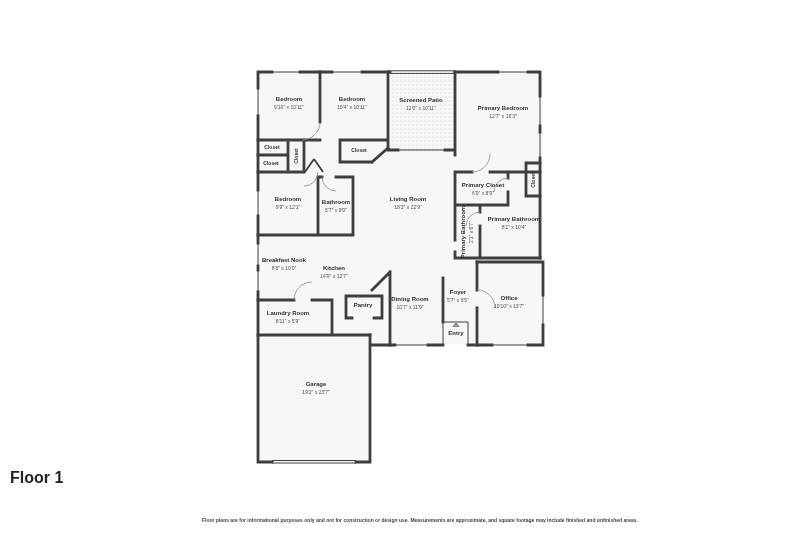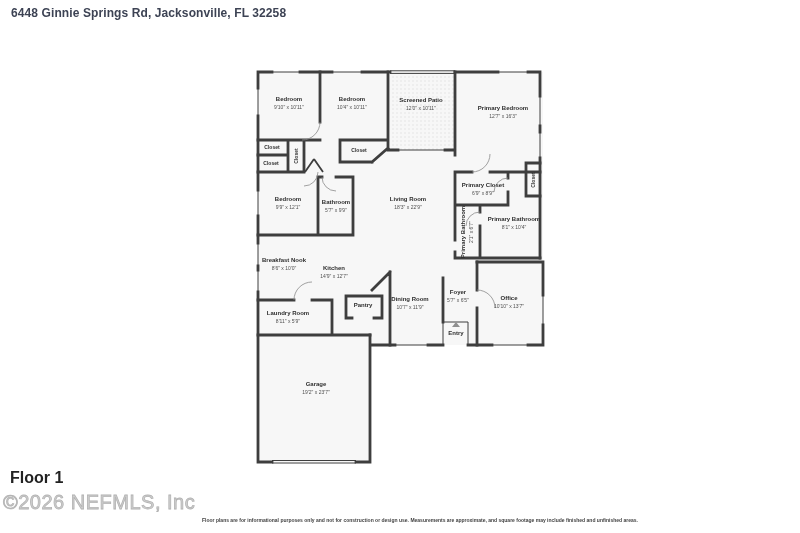--- a/index.html
+++ b/index.html
@@ -37,21 +37,20 @@
   .disclaimer {
     position:absolute; left:420px; top:517px; transform:translateX(-50%);
     font-size:5px; font-weight:bold; color:#3f3f3f; white-space:nowrap;
   }
 </style>
 </head>
 <body>
 
 <div class="canvas">
 
-  <div class="title">6448 Ginnie Springs Rd, Jacksonville, FL 32258</div>
 
   <svg class="plan" width="800" height="533" viewBox="0 0 800 533">
     <defs>
       <pattern id="dots" width="4" height="4" patternUnits="userSpaceOnUse">
         <circle cx="1" cy="1" r="0.7" fill="#dcdcdc"></circle>
       </pattern>
     </defs>
 
     <rect x="258" y="72" width="285" height="273" fill="#f7f7f7"></rect>
     <rect x="258" y="335" width="112" height="127" fill="#f7f7f7"></rect>
@@ -204,16 +203,15 @@
   <div class="rl closet vert" style="left:296px; top:156px;">Closet</div>
   <div class="rl closet" style="left:359px; top:150px;">Closet</div>
   <div class="rl closet vert" style="left:533px; top:180px;">Closet</div>
 
   <div class="entry-arrow" style="left:452px; top:322px;"></div>
   <div class="rl" style="left:456px; top:334px;">
     <div class="nm">Entry</div>
   </div>
 
   <div class="floor-label">Floor 1</div>
-  <div class="watermark">©2026 NEFMLS, Inc</div>
   <div class="disclaimer">Floor plans are for informational purposes only and not for construction or design use. Measurements are approximate, and square footage may include finished and unfinished areas.</div>
 
 </div>
 
 </body></html>

